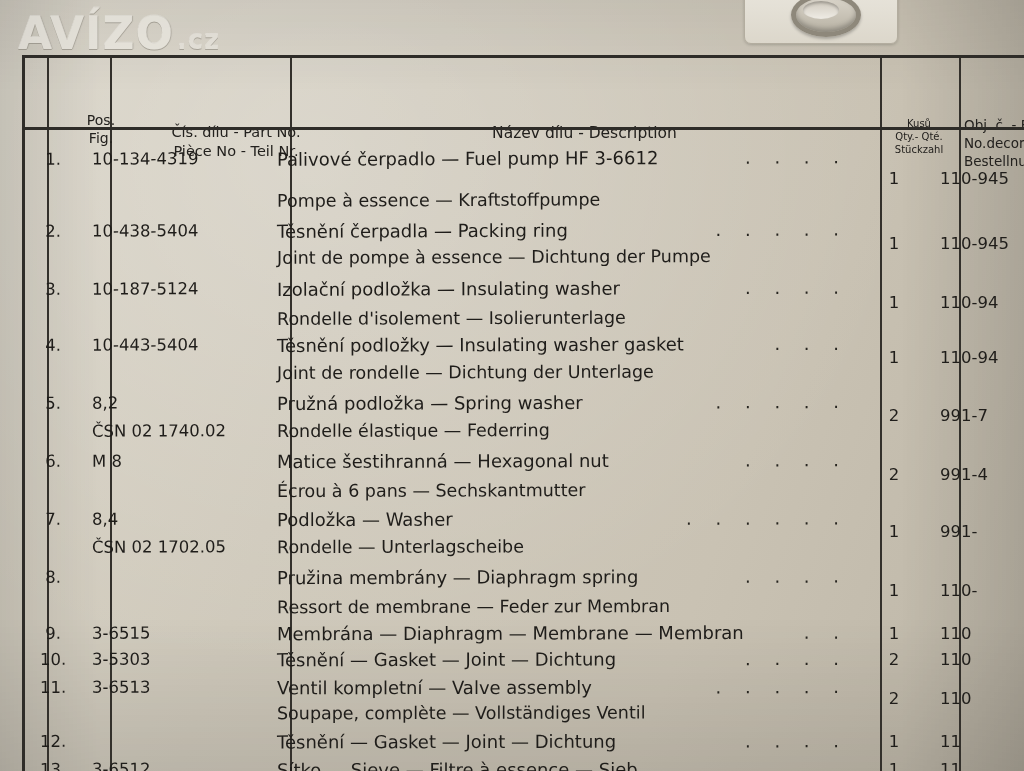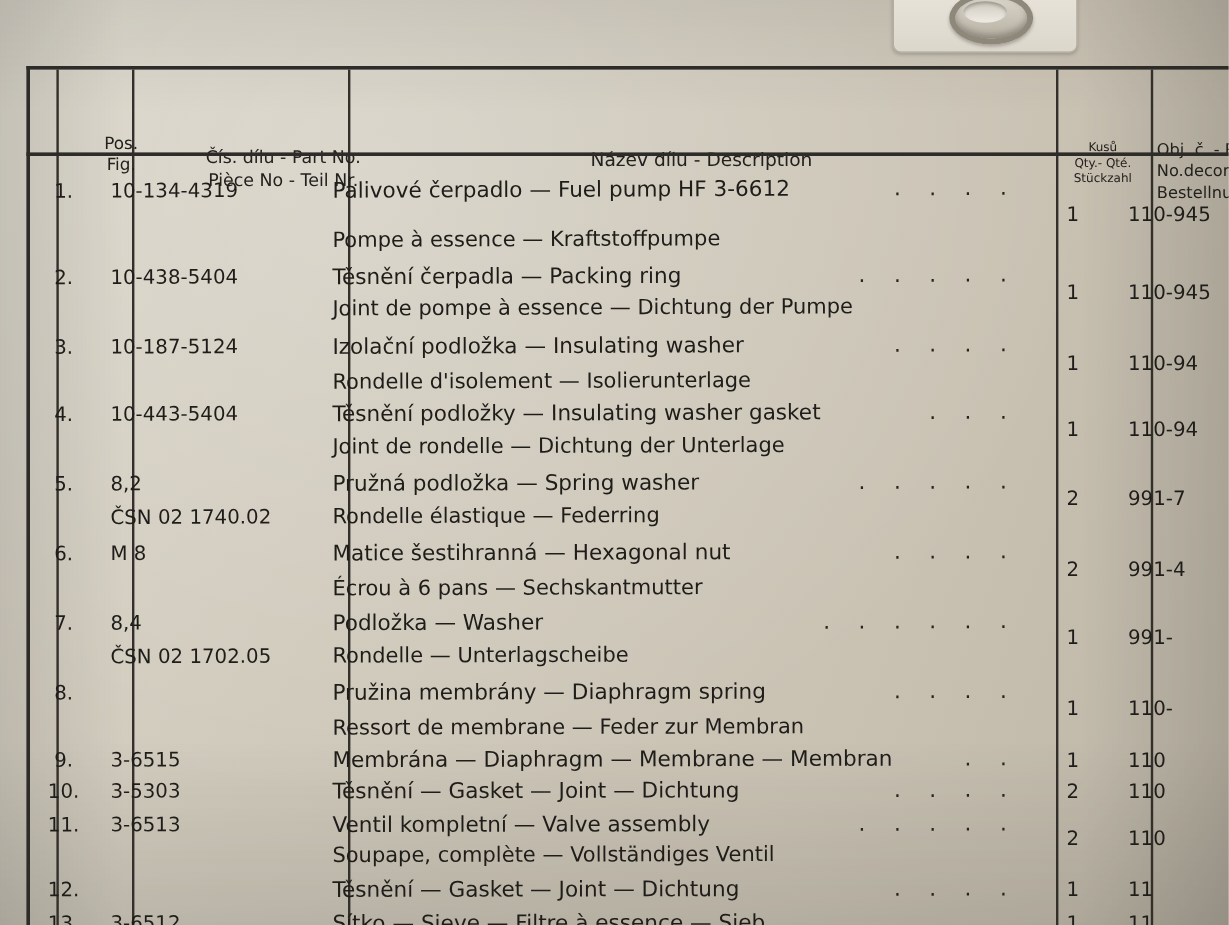--- a/index.html
+++ b/index.html
@@ -264,20 +264,24 @@
   }
 
   
   .warp { transform-origin: left center; }
 </style>
 </head>
 <body>
 
 <div id="page">
 
+  <div id="watermark">
+    <span class="wm-main">AVÍZO</span>
+      <span class="wm-sub">.cz</span>
+  </div>
 
   <div id="photo-box">
     <div class="ring-outer"></div>
     <div class="ring-inner"></div>
   </div>
 
   <div id="table-frame">
     <div class="vrule v1"></div>
     <div class="vrule v2"></div>
     <div class="vrule v3"></div>

